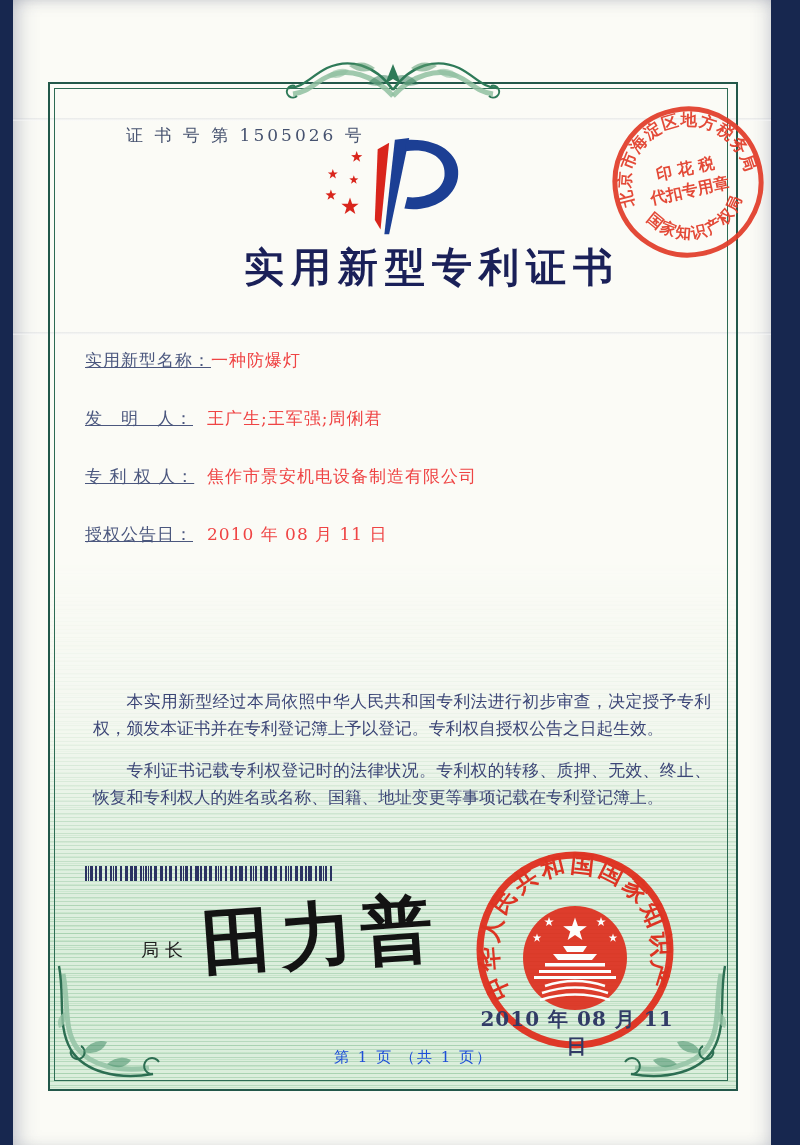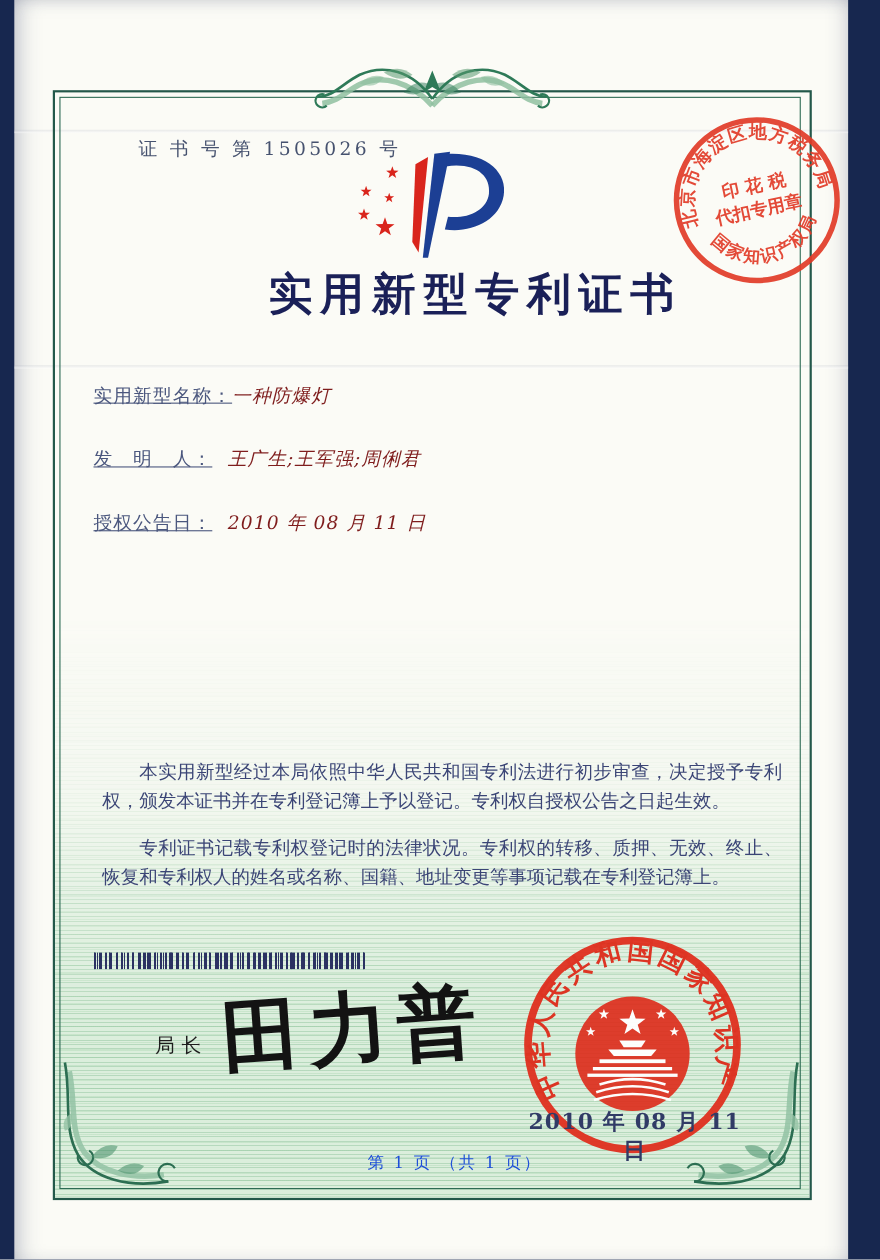--- a/index.html
+++ b/index.html
@@ -20,21 +20,21 @@
       border:2px solid #23584a;z-index:2;}
   .frame-inner{position:absolute;left:41px;top:88px;width:672px;height:991px;
       border:1px solid #2d6b54;z-index:2;}
   .cert-no{position:absolute;left:74px;top:124px;font-size:17px;letter-spacing:3px;color:#46526f;z-index:4;margin-left:39px;}
   .logo-wrap{position:absolute;left:0;top:136px;width:758px;display:flex;justify-content:center;z-index:4;}
   .title{position:absolute;left:0;top:240px;width:758px;text-align:center;font-size:40px;font-weight:bold;
          color:#1a2058;letter-spacing:7px;z-index:4;padding-left:40px;}
   .fields{position:absolute;left:72px;top:348px;z-index:4;display:flex;flex-direction:column;gap:34px;}
   .field-row{font-size:17px;color:#4b577e;line-height:24px;white-space:nowrap;}
   .field-row .lbl{display:inline-block;min-width:122px;letter-spacing:1px;text-decoration:underline;}
-  .field-row .val{letter-spacing:1px;color:#7f1d1d;font-style:italic;}
+  .field-row .val{letter-spacing:1px;color:#ef4444;}
   .paras{position:absolute;left:64px;top:672px;width:650px;z-index:4;font-size:16.8px;line-height:26.5px;
          color:#3b4576;text-align:justify;}
   .paras p{margin:16px;text-indent:2em;}
   .barcode{position:absolute;left:72px;top:866px;width:248px;height:15px;z-index:4;
       background-image:
         repeating-linear-gradient(90deg,#2b3262 0 2px,transparent 2px 5px),
         repeating-linear-gradient(90deg,#2b3262 0 1px,transparent 1px 7px),
         repeating-linear-gradient(90deg,transparent 0 3px,#2b3262 3px 4px,transparent 4px 11px);}
   .sig-label{position:absolute;left:128px;top:938px;font-size:18px;color:#1d1d1d;letter-spacing:6px;z-index:4;}
   .sig-name{position:absolute;left:188px;top:888px;font-size:72px;font-weight:bold;color:#131313;
@@ -109,20 +109,21 @@
       <use href="#star" transform="translate(11,62) scale(0.6)" fill="#d9251c"></use>
       <use href="#star" transform="translate(31,74) scale(0.95)" fill="#d9251c"></use>
     </svg>
   </div>
 
   <div class="title">实用新型专利证书</div>
 
   <div class="fields">
     <div class="field-row"><span class="lbl">实用新型名称：</span><span class="val">一种防爆灯</span></div>
     <div class="field-row"><span class="lbl">发　明　人：</span><span class="val">王广生;王军强;周俐君</span></div>
+    <div class="field-row"><span class="lbl">专 利 权 人：</span><span class="val">焦作市景安机电设备制造有限公司</span></div>
     <div class="field-row"><span class="lbl">授权公告日：</span><span class="val">2010 年 08 月 11 日</span></div>
   </div>
 
   <div class="paras">
     <p>本实用新型经过本局依照中华人民共和国专利法进行初步审查，决定授予专利权，颁发本证书并在专利登记簿上予以登记。专利权自授权公告之日起生效。</p>
     <p>专利证书记载专利权登记时的法律状况。专利权的转移、质押、无效、终止、恢复和专利权人的姓名或名称、国籍、地址变更等事项记载在专利登记簿上。</p>
   </div>
 
   <div class="barcode"></div>
 

